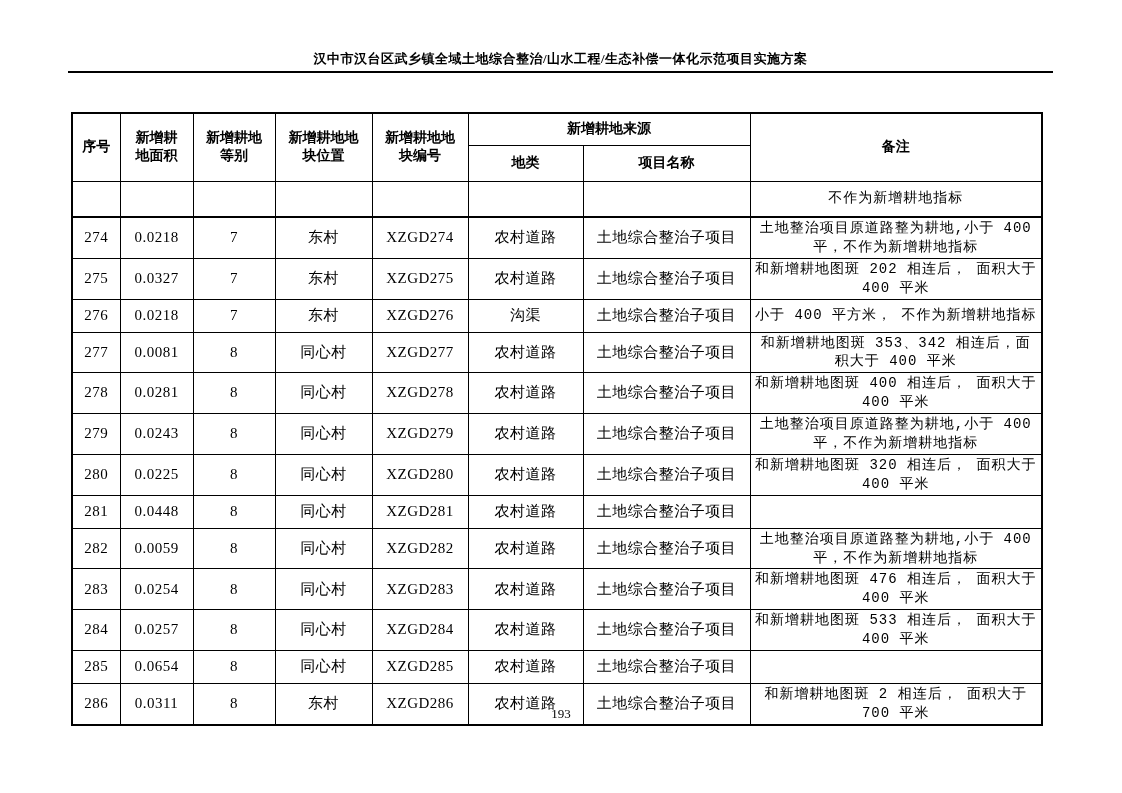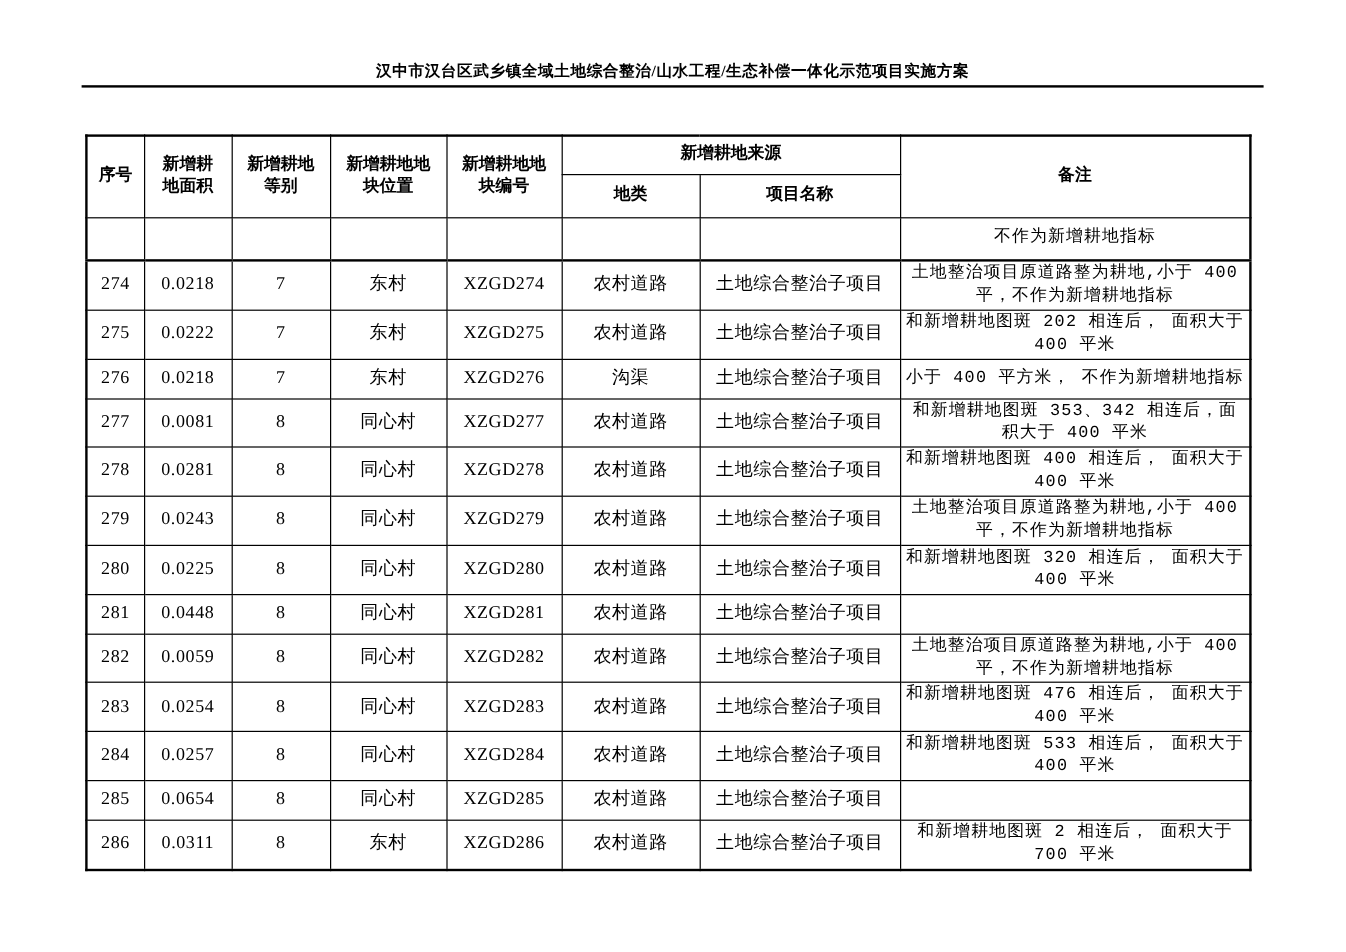--- a/index.html
+++ b/index.html
@@ -98,21 +98,21 @@
         <td>0.0218</td>
         <td>7</td>
         <td>东村</td>
         <td>XZGD274</td>
         <td>农村道路</td>
         <td>土地综合整治子项目</td>
         <td class="remark">土地整治项目原道路整为耕地,小于 400 平，不作为新增耕地指标</td>
       </tr>
       <tr class="tall">
         <td>275</td>
-        <td>0.0222</td>
+        <td>0.0327</td>
         <td>7</td>
         <td>东村</td>
         <td>XZGD275</td>
         <td>农村道路</td>
         <td>土地综合整治子项目</td>
         <td class="remark">和新增耕地图斑 202 相连后， 面积大于 400 平米</td>
       </tr>
       <tr class="short">
         <td>276</td>
         <td>0.0218</td>
@@ -219,14 +219,15 @@
         <td>8</td>
         <td>东村</td>
         <td>XZGD286</td>
         <td>农村道路</td>
         <td>土地综合整治子项目</td>
         <td class="remark">和新增耕地图斑 2 相连后， 面积大于 700 平米</td>
       </tr>
     </tbody>
   </table>
 
+  <div class="page-number">193</div>
 
 </div>
 
 </body></html>

